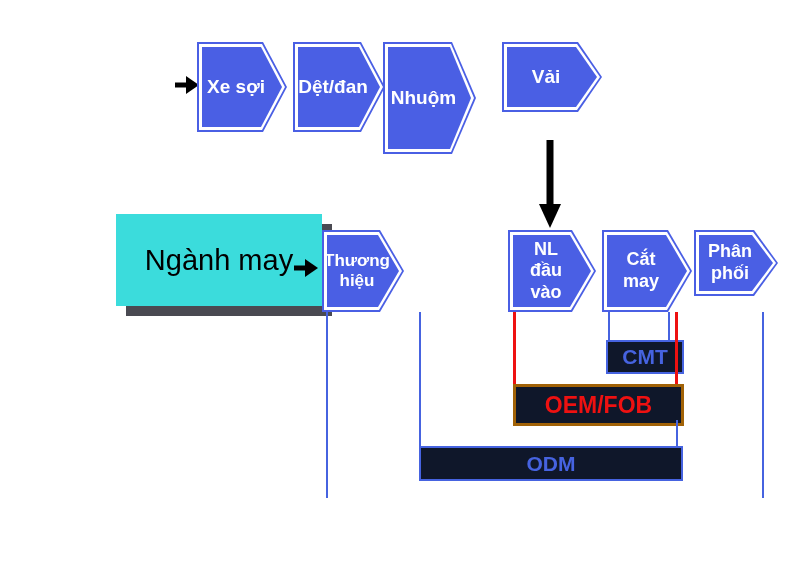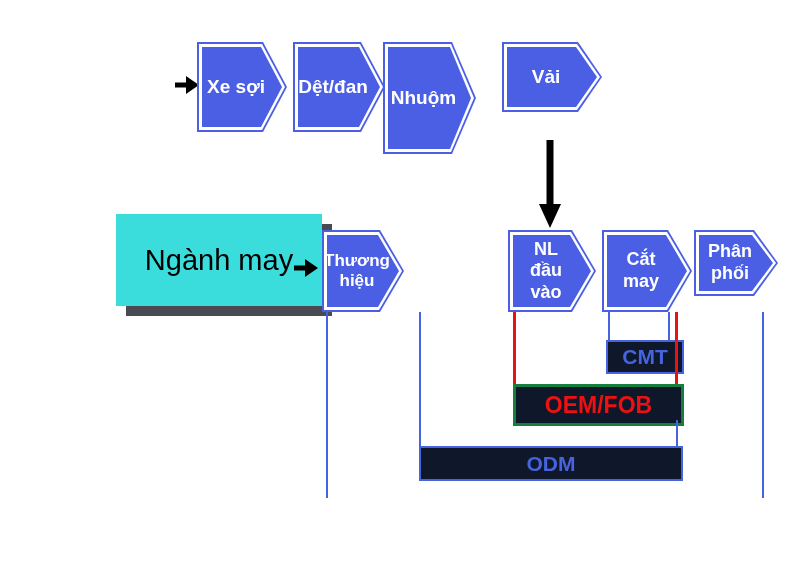--- a/index.html
+++ b/index.html
@@ -33,21 +33,21 @@
   .vline{position:absolute;width:2px;background:#4663E0;}
   .vline.red{width:3px;background:#EE1111;}
 
   
   .bracket-box{
     position:absolute;background:#0f172a;
     border:2px solid #4663E0;
     display:flex;align-items:center;justify-content:center;
     color:#4663E0;font-weight:700;font-size:21px;
   }
-  .bracket-box.red{border:3px solid #15803d;color:#EE1111;font-size:23px;}
+  .bracket-box.red{border:3px solid #a16207;color:#EE1111;font-size:23px;}
 
   .arrow{position:absolute;}
 </style>
 </head>
 <body>
 
 <div id="stage">
 
 
   <svg class="arrow" style="left:175px;top:73px" width="26" height="24">

